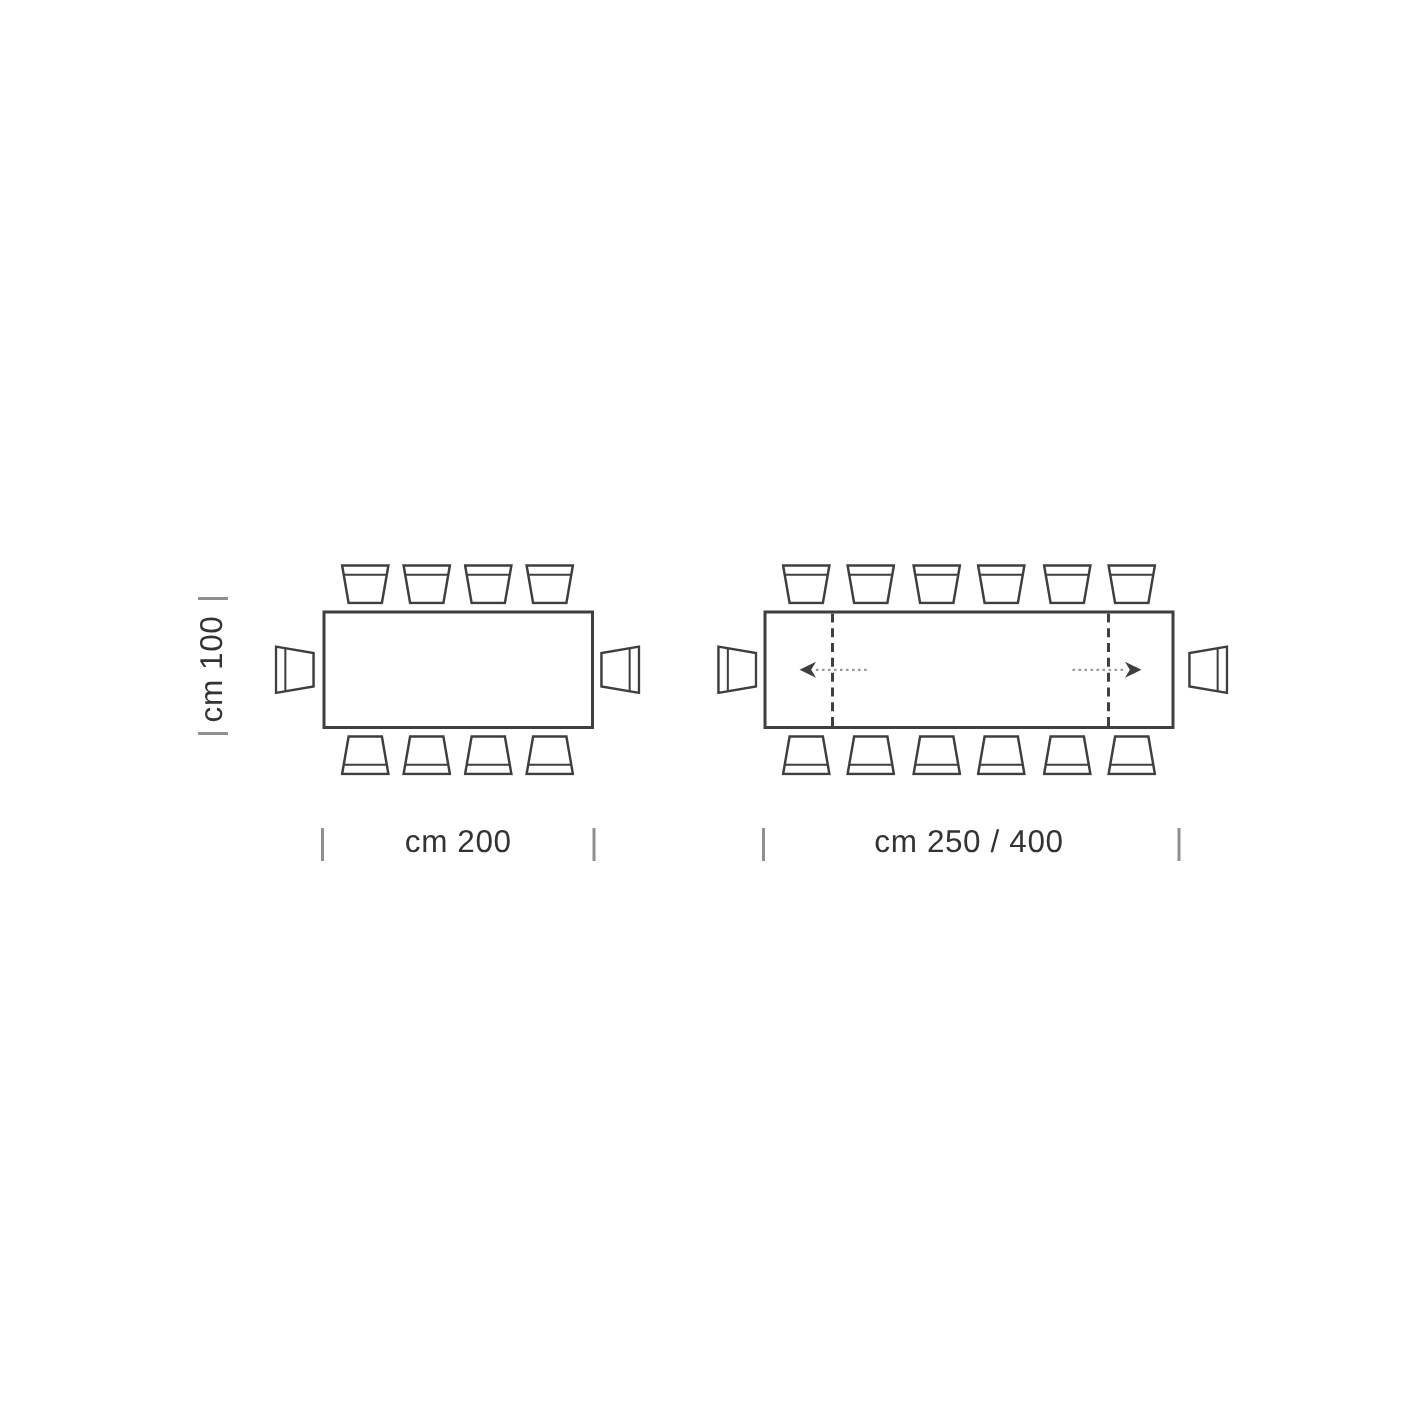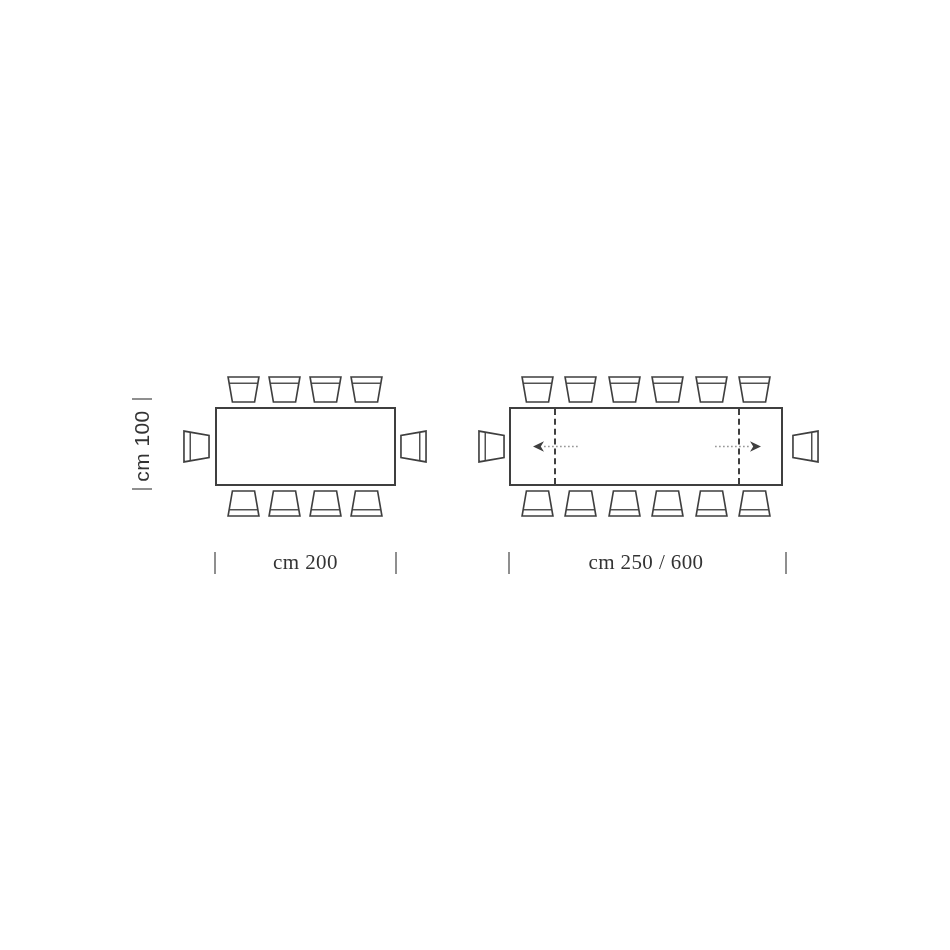--- a/index.html
+++ b/index.html
@@ -56,21 +56,20 @@
 
   
   .dim-label {
     position: absolute;
     top: 550px;
     text-align: center;
     font-size: 21px;
     letter-spacing: 0.4px;
     color: #333333;
     white-space: nowrap;
-    font-family: Liberation Serif, serif;
   }
   .dim-tick-v {
     position: absolute;
     top: 552px;
     width: 2px;
     height: 22px;
     background: #8f8f8f;
   }
   .dim-tick-h {
     position: absolute;
@@ -226,17 +225,17 @@
     <div class="end-chair end-left abs" style="left:475px;"><svg class="chair" viewBox="0 0 34 28" width="33" height="27" aria-hidden="true">
     <polygon points="1,1 33,1 28.5,27 5.5,27" fill="#ffffff" stroke="#3f3f3f" stroke-width="1.7"></polygon>
     <line x1="2.4" y1="7.5" x2="31.6" y2="7.5" stroke="#3f3f3f" stroke-width="1.4"></line>
   </svg></div>
     <div class="end-chair end-right abs" style="left:789px;"><svg class="chair" viewBox="0 0 34 28" width="33" height="27" aria-hidden="true">
     <polygon points="1,1 33,1 28.5,27 5.5,27" fill="#ffffff" stroke="#3f3f3f" stroke-width="1.7"></polygon>
     <line x1="2.4" y1="7.5" x2="31.6" y2="7.5" stroke="#3f3f3f" stroke-width="1.4"></line>
   </svg></div>
 
     <div class="dim-tick-v" style="left:508px;"></div>
-    <div class="dim-label" style="left:509px; width:274px;">cm 250 / 600</div>
+    <div class="dim-label" style="left:509px; width:274px;">cm 250 / 400</div>
     <div class="dim-tick-v" style="left:785px;"></div>
   </div>
 
 </div>
 
 </body></html>

